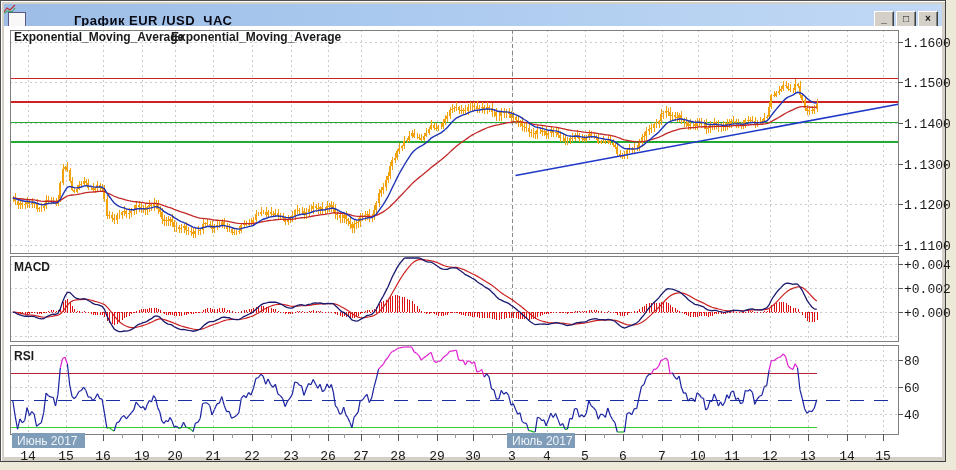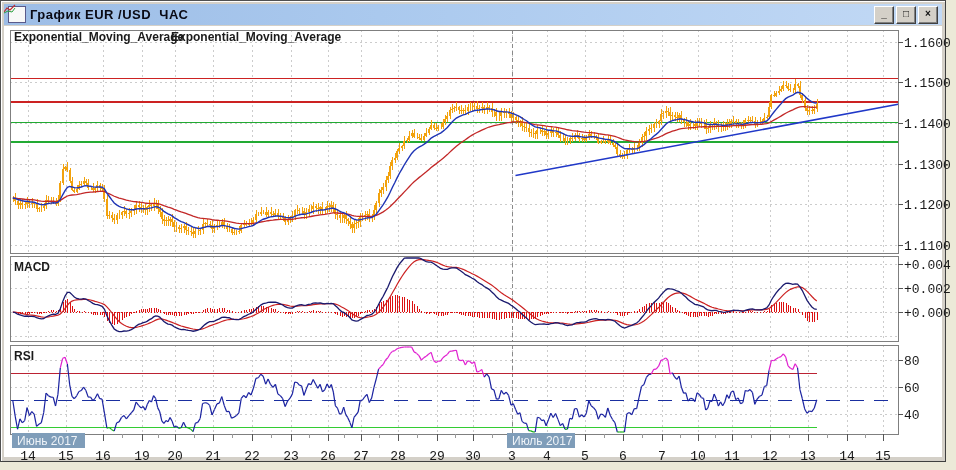--- a/index.html
+++ b/index.html
@@ -2,21 +2,21 @@
 <html><head>
 <meta charset="utf-8">
 <style>
   html,body{margin:0;padding:0;background:#ECE9D8;width:956px;height:470px;overflow:hidden;
     font-family:"Liberation Sans",sans-serif;}
   .window{position:absolute;left:0;top:0;width:944px;height:460px;background:#D4D0C8;
     border:1px solid #404040;border-top-color:#505050;border-left-color:#505050;
     box-shadow:inset 1px 1px 0 #ffffff;}
   .titlebar{position:absolute;left:3px;top:3px;width:938px;height:21px;
     background:linear-gradient(90deg,#9dbde6 0%,#aac9ee 40%,#c2d9f5 100%);
-    display:flex;align-items:center;padding:5px 2px;box-sizing:border-box;}
+    display:flex;align-items:center;padding:16px 2px;box-sizing:border-box;gap:44px;}
   .title-icon{width:16px;height:15px;background:#f8f8f8;border:1px solid #5a5a8a;
     margin:0 4px 0 2px;flex:none;display:flex;align-items:center;justify-content:center;}
   .title-text{font-weight:bold;font-size:13px;color:#0a0a14;letter-spacing:.5px;white-space:pre;}
   .win-buttons{margin-left:auto;display:flex;gap:2px;padding-right:2px;}
   .win-btn{width:18px;height:16px;background:#D4D0C8;border:1px solid;
     border-color:#ffffff #404040 #404040 #ffffff;box-shadow:inset -1px -1px 0 #808080;
     font:bold 10px "Liberation Sans",sans-serif;color:#101010;text-align:center;
     line-height:14px;cursor:default;user-select:none;}
   .client{position:absolute;left:3px;top:25px;width:938px;height:431px;background:#ffffff;}
   svg{position:absolute;left:0;top:0;}

